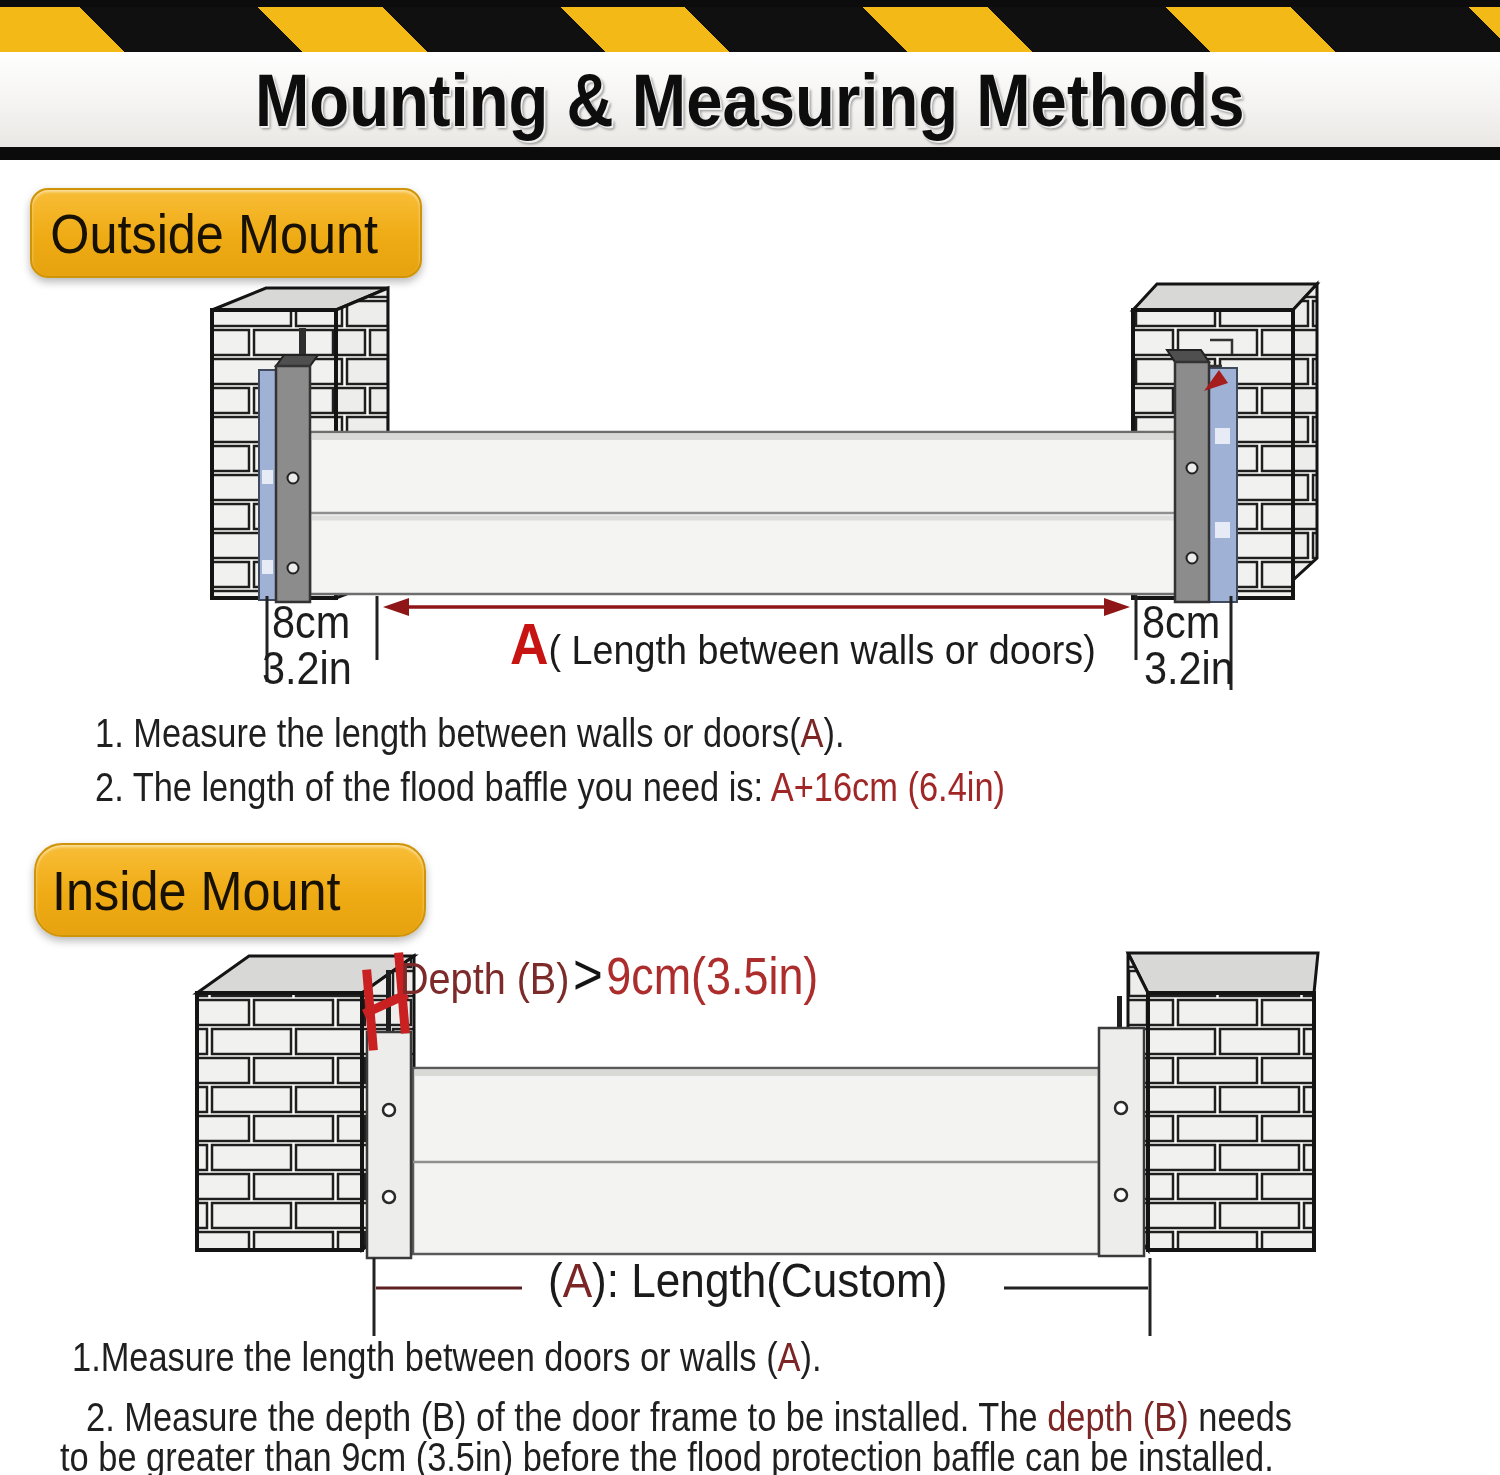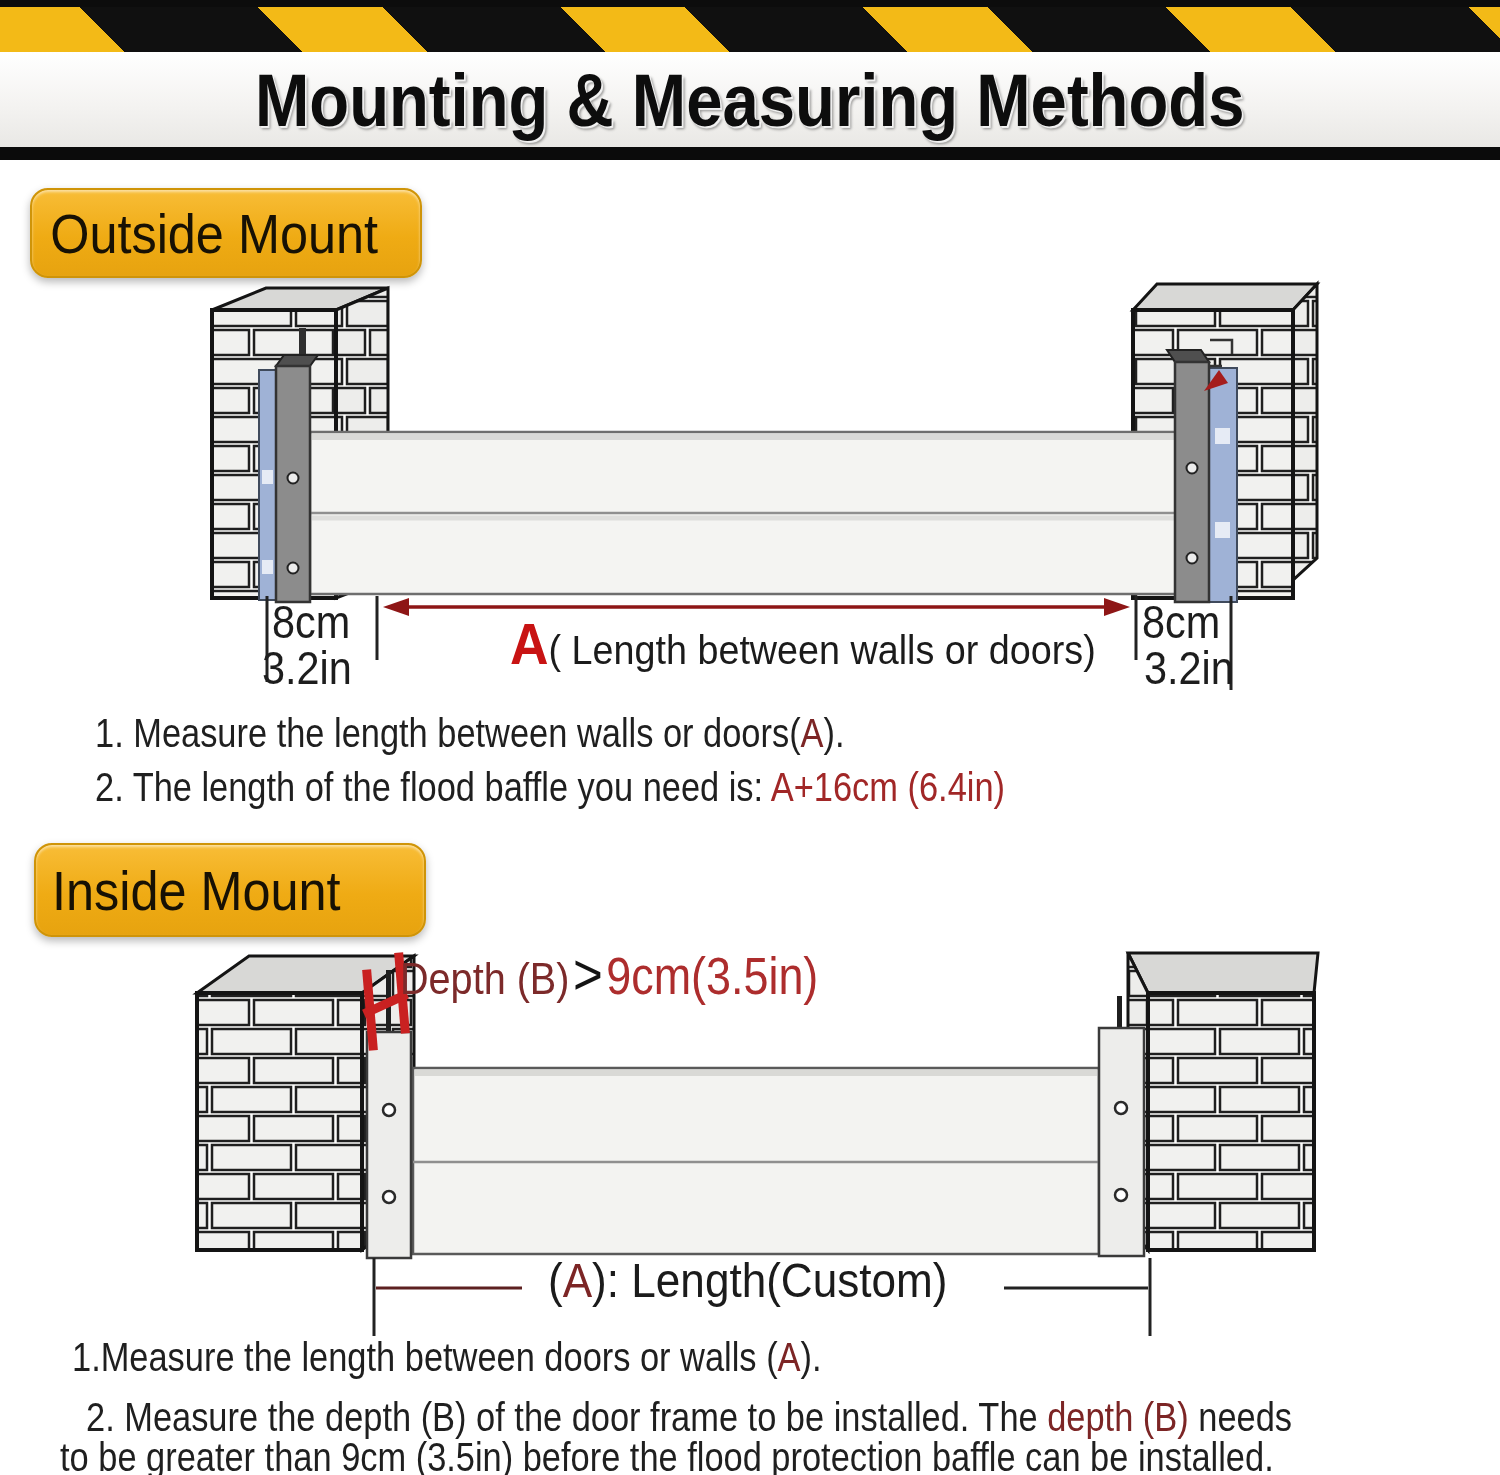--- a/index.html
+++ b/index.html
@@ -30,21 +30,21 @@
   
   .badge {
     position:absolute; display:flex; align-items:center; 
     border-radius:18px; border:2px solid #cf9408; box-sizing:border-box;
     background:linear-gradient(180deg,#f8bd37 0%,#efab14 55%,#e7a30f 100%);
     box-shadow:0 4px 8px rgba(0,0,0,0.28), inset 0 2px 3px rgba(255,255,255,0.55);
     color:#171104; white-space:nowrap;
   }
   .badge span { font-size:56px; transform:scaleX(0.9); transform-origin:center; }
   .badge-outside { left:30px;  top:188px; width:392px; height:90px; }
-  .badge-inside  { left:34px;  top:843px; width:392px; height:94px; }
+  .badge-inside  { left:34px;  top:843px; width:392px; height:94px;border-radius:28px; }
 
   
   .diagram { position:absolute; left:0; }
   .diagram-outside { top:270px; width:1500px; height:430px; }
   .diagram-inside  { top:940px; width:1500px; height:400px; }
 
   
   .lbl { position:absolute; white-space:nowrap; color:#1d1d1d; transform-origin:left center; }
   .measure { font-size:46px; transform:scaleX(0.9); }
   #out-left-cm  { left:272px;  top:595px; }

